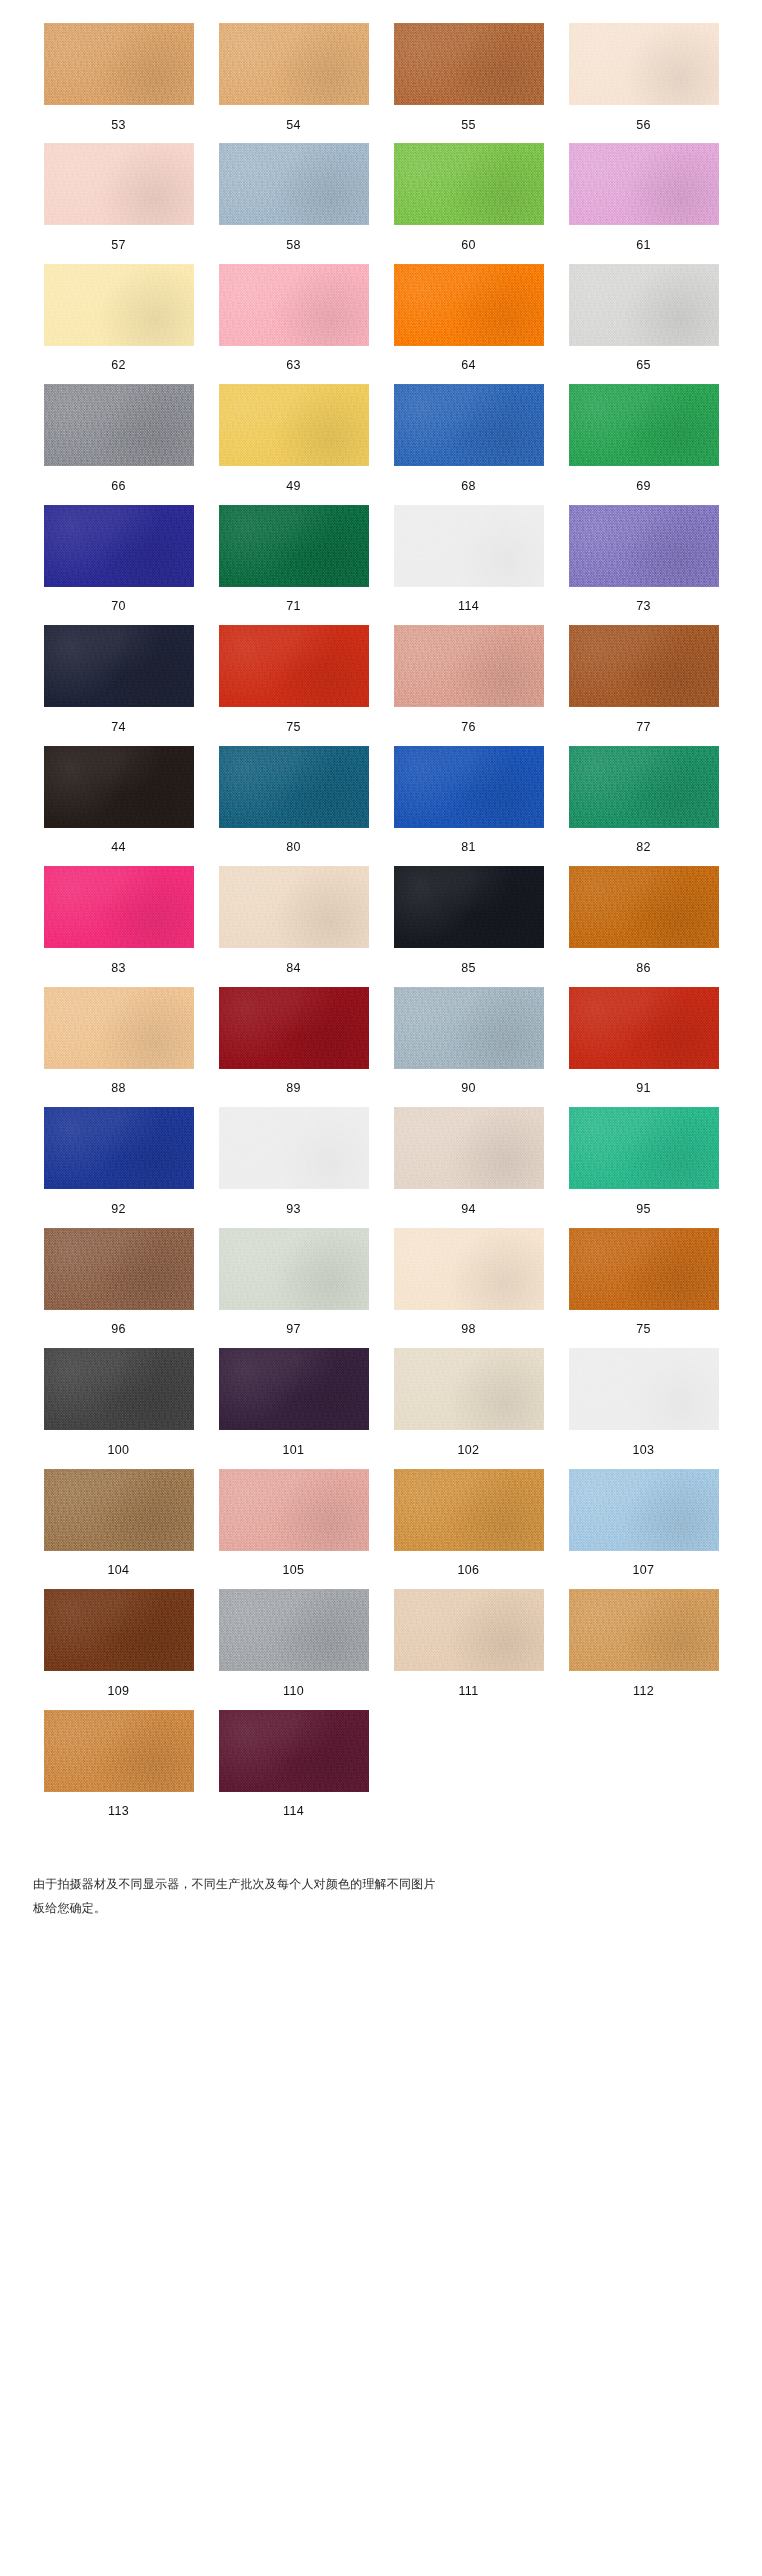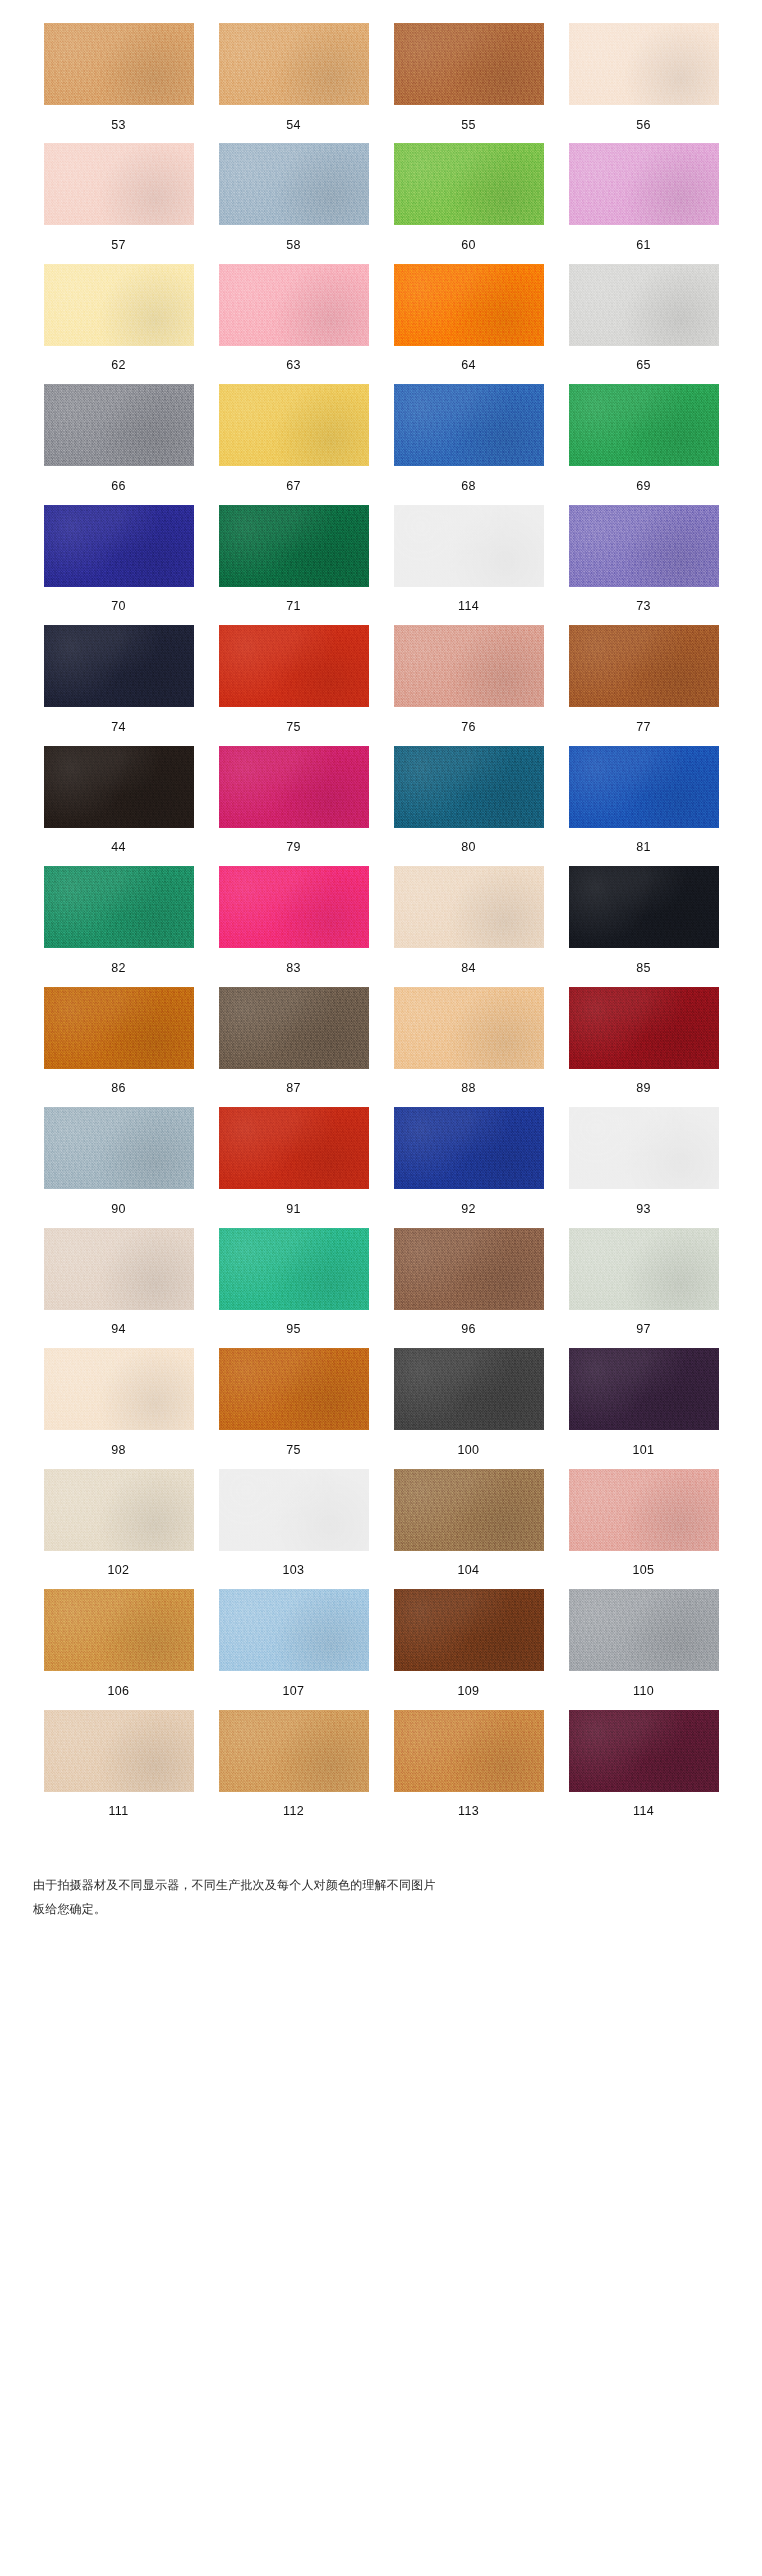--- a/index.html
+++ b/index.html
@@ -91,20 +91,21 @@
     padding: 44px 33px 39px 33px;
     font-size: 12px;
     line-height: 1.95;
     color: #2b2b2b;
     font-family: "DejaVu Sans", "Liberation Sans", sans-serif;
     letter-spacing: 0.2px;
   }
   .footer-note p {
     margin: 0;
     word-break: break-all;
+    font-family: Liberation Mono, monospace;
   }
 </style>
 </head>
 <body>
 
 <div id="swatch-page">
 
   <div class="swatch-grid">
       <div class="swatch-cell">
         <div class="swatch-chip" style="background-color: rgb(217, 162, 106);"></div>
@@ -153,21 +154,21 @@
       <div class="swatch-cell">
         <div class="swatch-chip" style="background-color: rgb(216, 216, 214);"></div>
         <div class="swatch-label">65</div>
       </div>
       <div class="swatch-cell">
         <div class="swatch-chip" style="background-color: rgb(140, 142, 149);"></div>
         <div class="swatch-label">66</div>
       </div>
       <div class="swatch-cell">
         <div class="swatch-chip" style="background-color: rgb(239, 203, 92);"></div>
-        <div class="swatch-label">67</div>
+        <div class="swatch-label">49</div>
       </div>
       <div class="swatch-cell">
         <div class="swatch-chip" style="background-color: rgb(48, 103, 182);"></div>
         <div class="swatch-label">68</div>
       </div>
       <div class="swatch-cell">
         <div class="swatch-chip" style="background-color: rgb(42, 162, 83);"></div>
         <div class="swatch-label">69</div>
       </div>
       <div class="swatch-cell">
@@ -200,24 +201,20 @@
       </div>
       <div class="swatch-cell">
         <div class="swatch-chip" style="background-color: rgb(162, 89, 42);"></div>
         <div class="swatch-label">77</div>
       </div>
       <div class="swatch-cell">
         <div class="swatch-chip" style="background-color: rgb(36, 28, 24);"></div>
         <div class="swatch-label">44</div>
       </div>
       <div class="swatch-cell">
-        <div class="swatch-chip" style="background-color: rgb(207, 33, 105);"></div>
-        <div class="swatch-label">79</div>
-      </div>
-      <div class="swatch-cell">
         <div class="swatch-chip" style="background-color: rgb(23, 96, 124);"></div>
         <div class="swatch-label">80</div>
       </div>
       <div class="swatch-cell">
         <div class="swatch-chip" style="background-color: rgb(28, 84, 181);"></div>
         <div class="swatch-label">81</div>
       </div>
       <div class="swatch-cell">
         <div class="swatch-chip" style="background-color: rgb(30, 142, 100);"></div>
         <div class="swatch-label">82</div>
@@ -230,24 +227,20 @@
         <div class="swatch-chip" style="background-color: rgb(238, 218, 197);"></div>
         <div class="swatch-label">84</div>
       </div>
       <div class="swatch-cell">
         <div class="swatch-chip" style="background-color: rgb(21, 24, 31);"></div>
         <div class="swatch-label">85</div>
       </div>
       <div class="swatch-cell">
         <div class="swatch-chip" style="background-color: rgb(194, 106, 19);"></div>
         <div class="swatch-label">86</div>
-      </div>
-      <div class="swatch-cell">
-        <div class="swatch-chip" style="background-color: rgb(109, 92, 76);"></div>
-        <div class="swatch-label">87</div>
       </div>
       <div class="swatch-cell">
         <div class="swatch-chip" style="background-color: rgb(238, 195, 146);"></div>
         <div class="swatch-label">88</div>
       </div>
       <div class="swatch-cell">
         <div class="swatch-chip" style="background-color: rgb(145, 17, 26);"></div>
         <div class="swatch-label">89</div>
       </div>
       <div class="swatch-cell">

